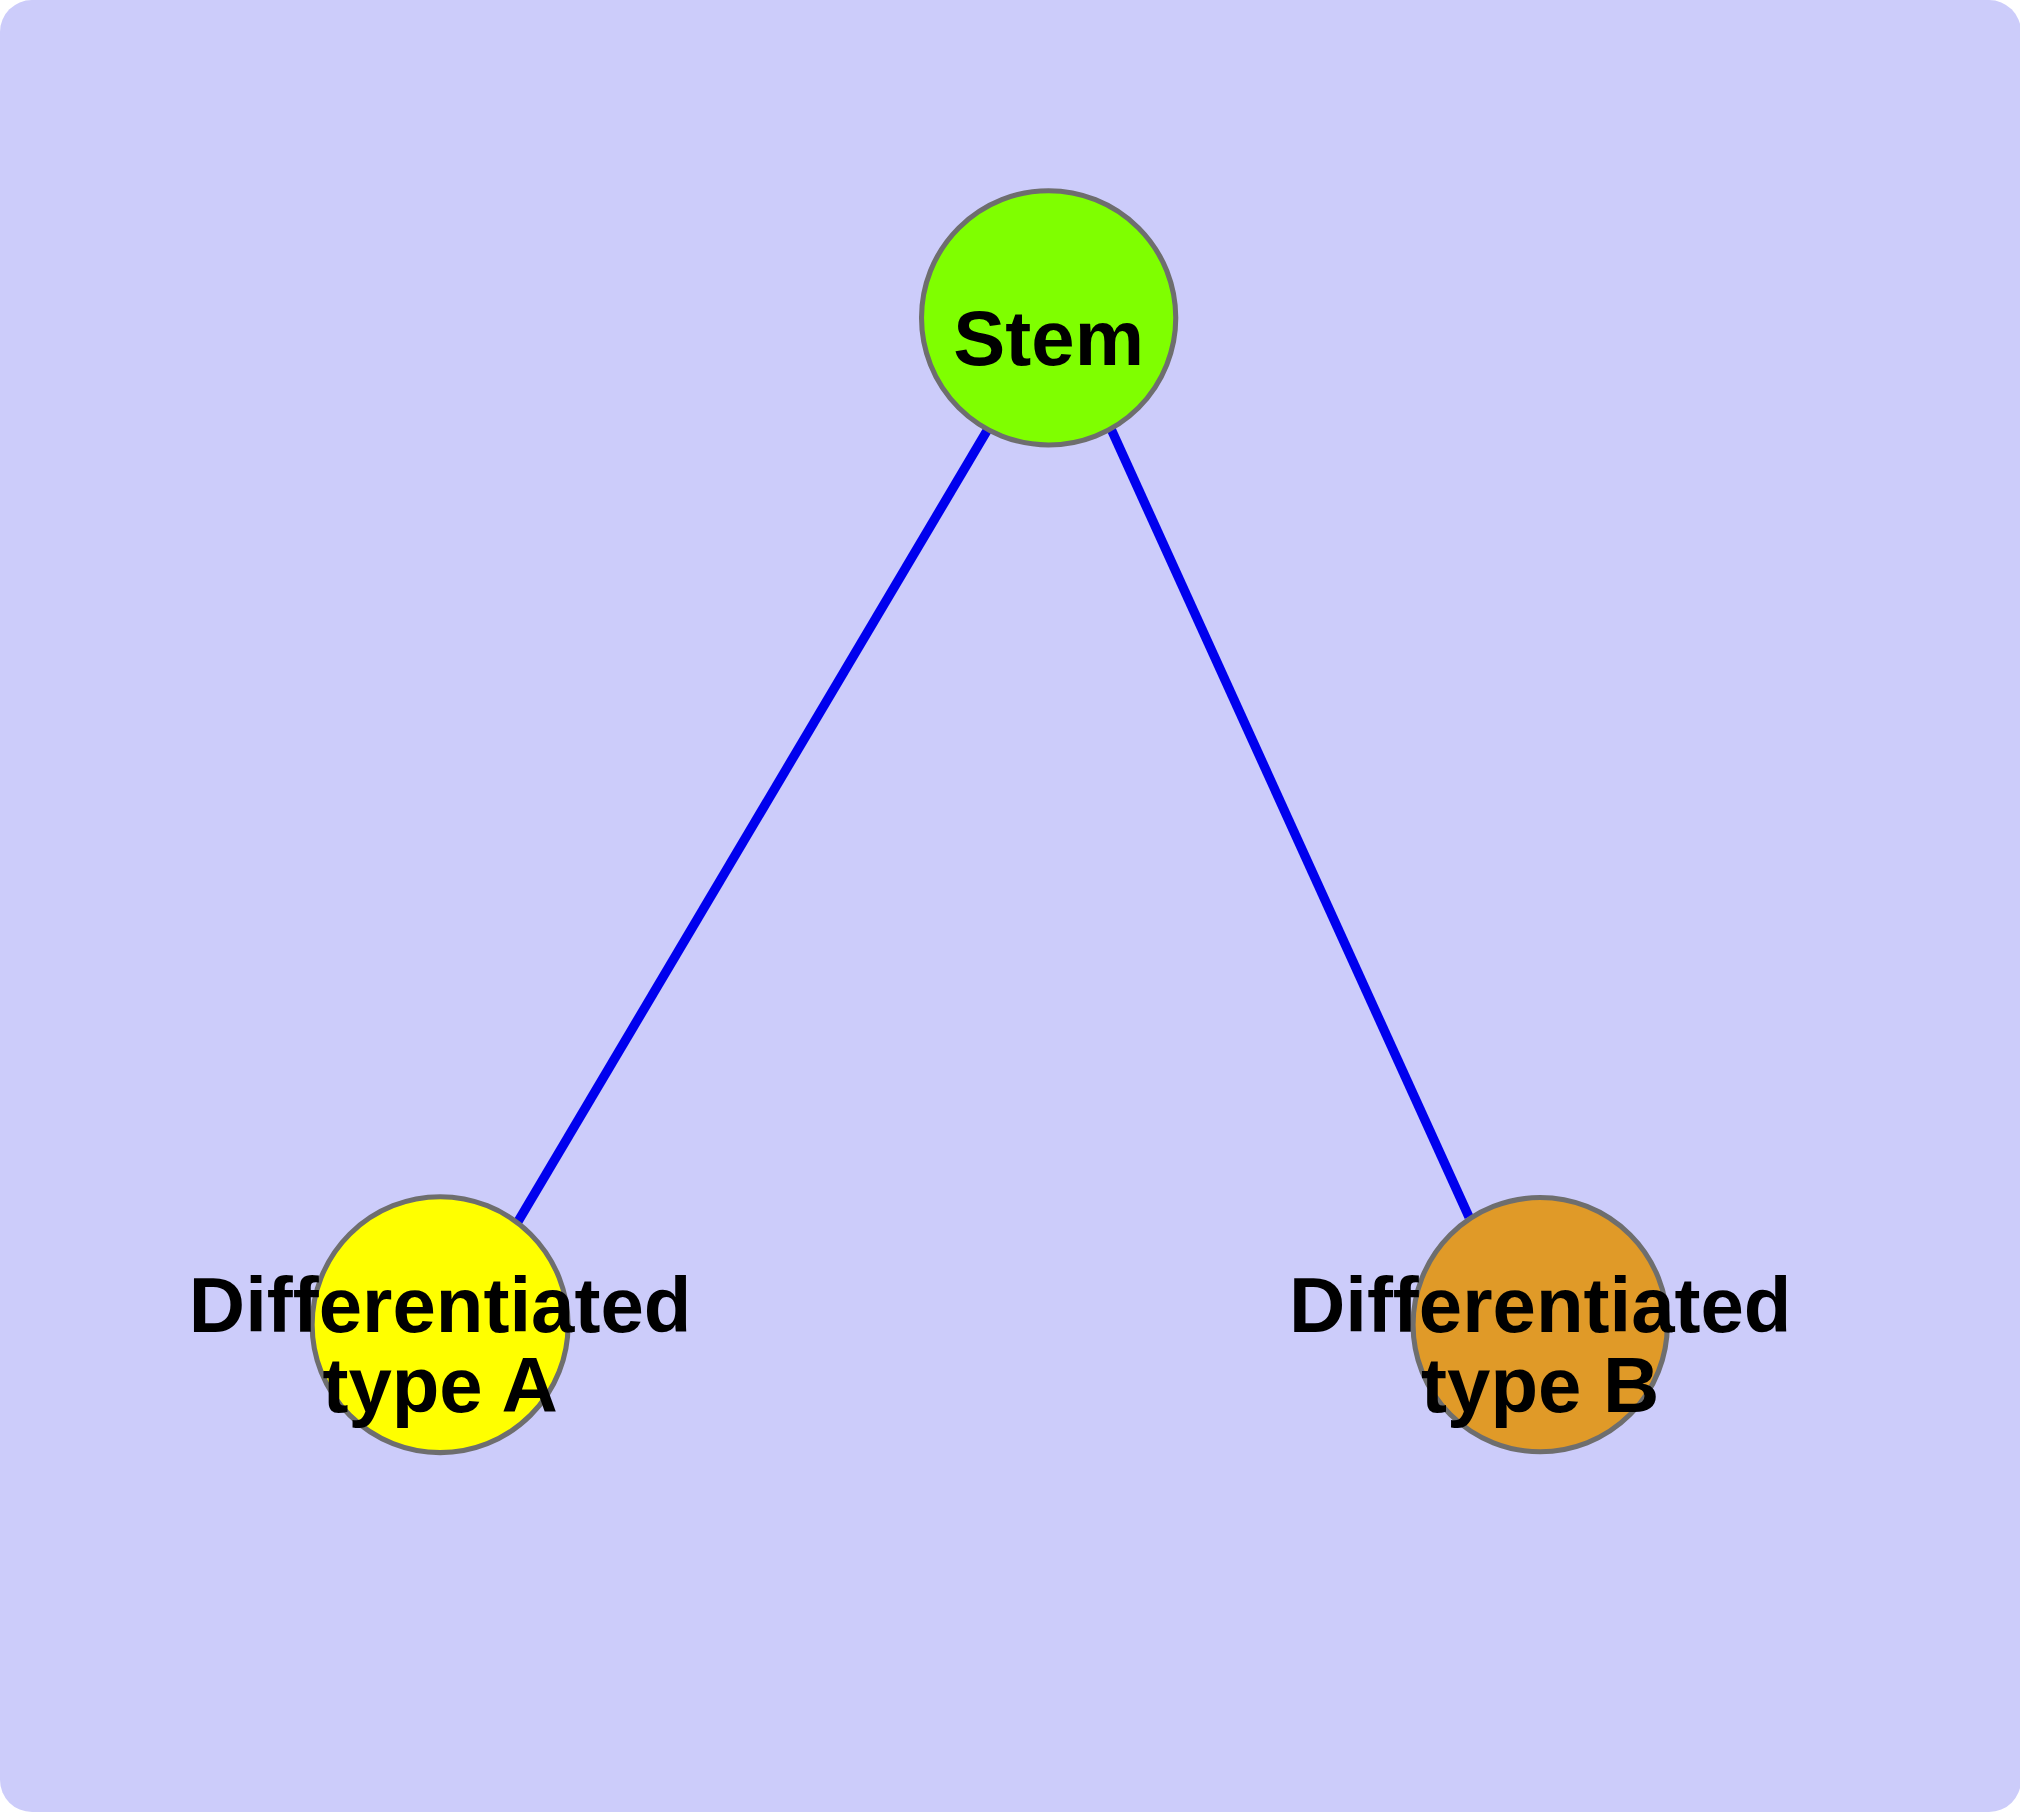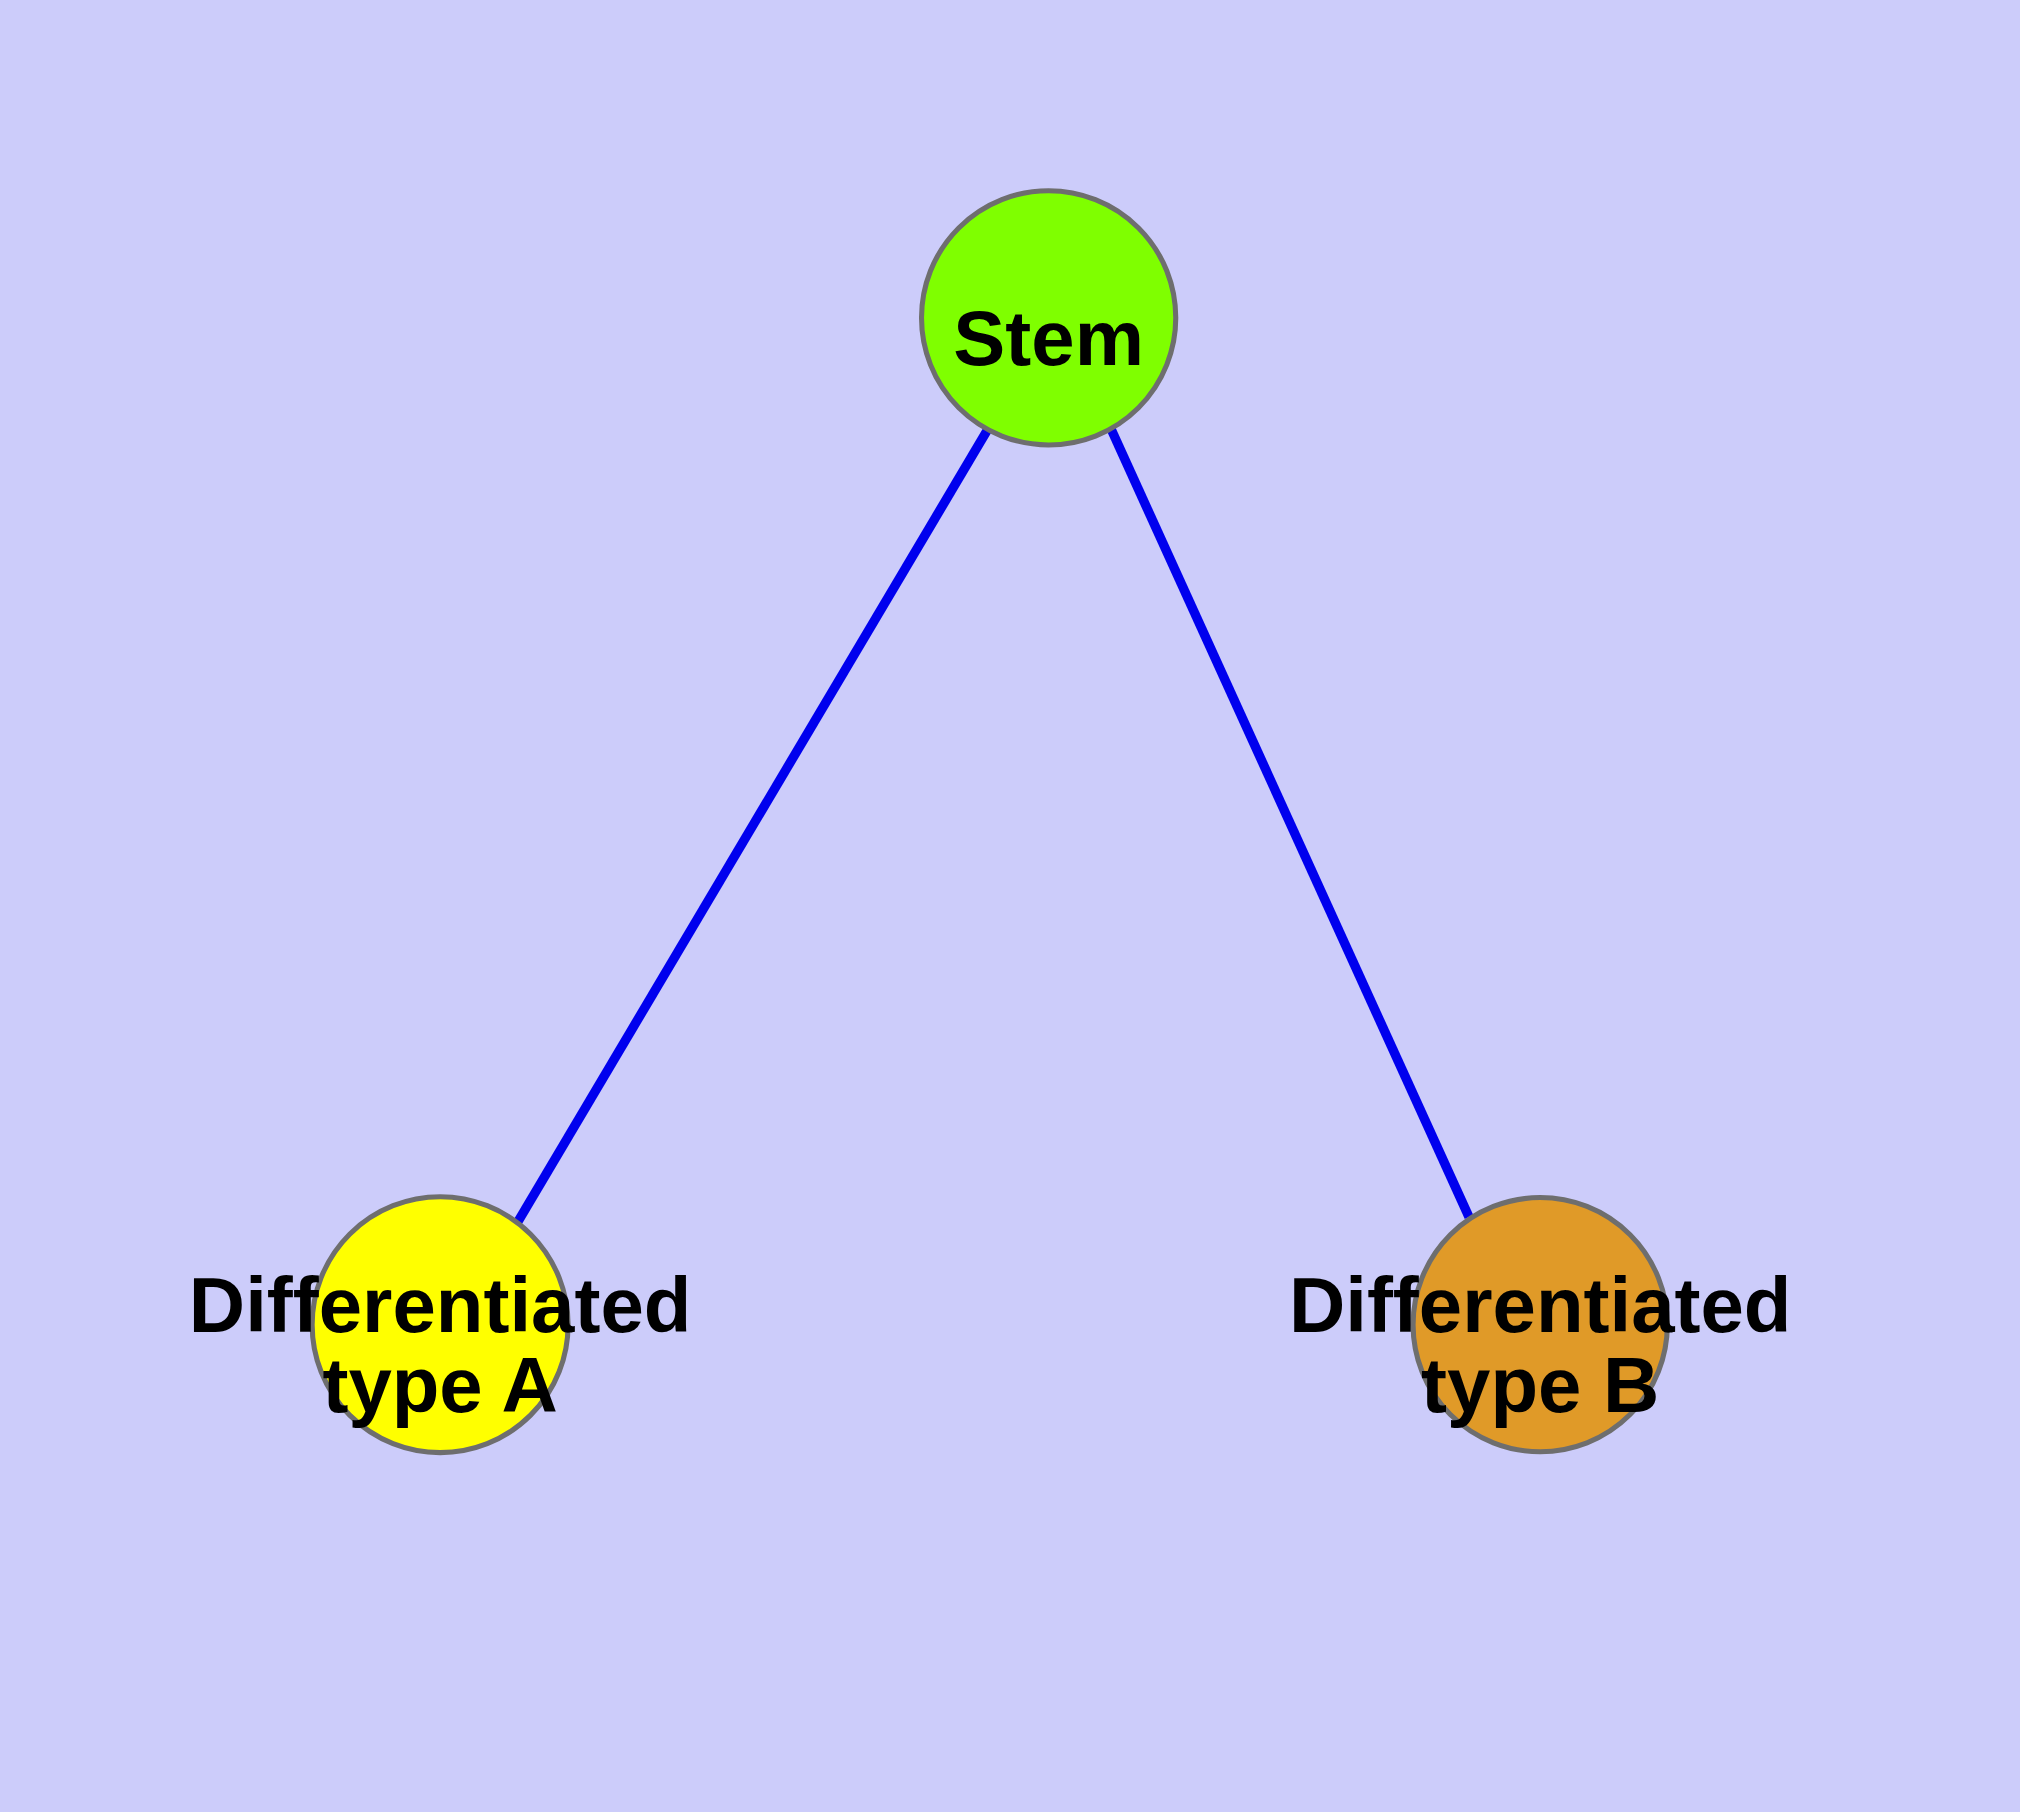--- a/index.html
+++ b/index.html
@@ -30,21 +30,21 @@
     font-weight: bold;
     fill: #000000;
     text-anchor: middle;
     dominant-baseline: middle;
     paint-order: normal;
   }
 </style>
 </head>
 <body>
 
-<div id="canvas" style="width: 2021px; height: 1812px;">
+<div id="canvas" style="width: 2021px; height: 1812px; border-radius: 32px;">
 
   <div id="bg-rect" style="background: rgb(204, 204, 250);"></div>
 
   <svg id="graph-svg" viewBox="0 0 2384 2138" xmlns="http://www.w3.org/2000/svg" style="width: 2021px; height: 1812px;">
 
     <g id="edges-group">
         <line x1="1165" y1="507" x2="611" y2="1441" stroke="#0000ee" stroke-width="11" stroke-linecap="butt"></line>
         <line x1="1311" y1="507" x2="1733" y2="1436" stroke="#0000ee" stroke-width="11" stroke-linecap="butt"></line>
       </g>
 

